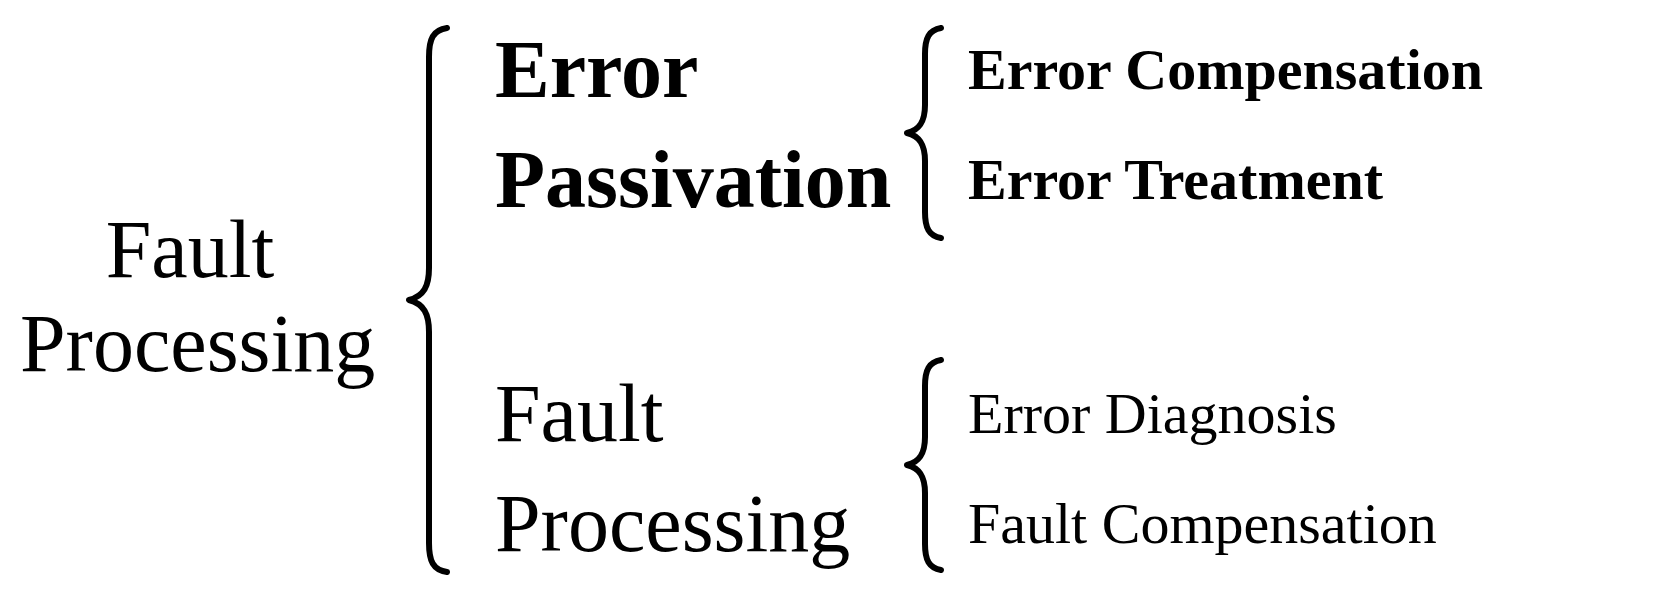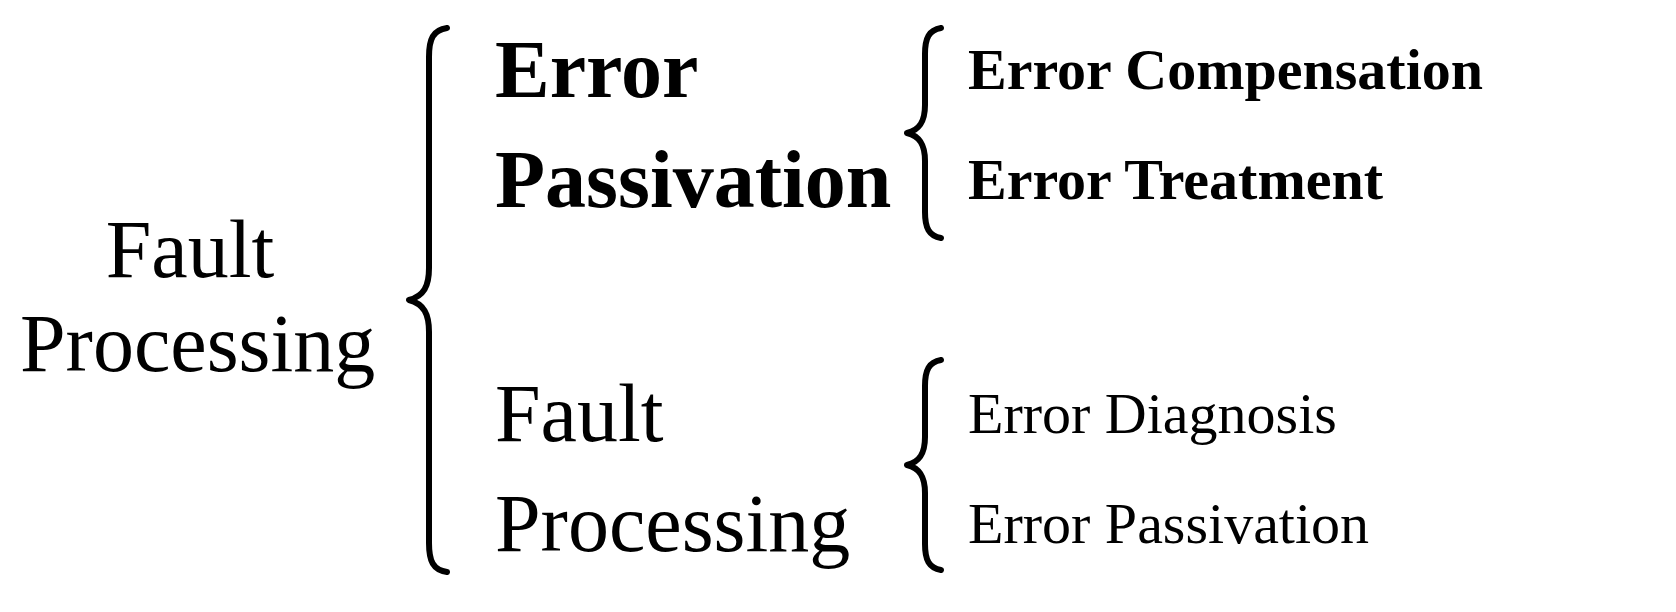--- a/index.html
+++ b/index.html
@@ -119,16 +119,16 @@
              C 26 5 22 13 22 29
              L 22 80
              C 22 96 17 105 4 108
              C 17 111 22 120 22 136
              L 22 187
              C 22 203 26 211 38 213"></path>
   </svg>
 
   <div class="label-block leaves-block block-bottom-group">
     <div>Error Diagnosis</div>
-    <div>Error Passivation</div>
+    <div>Fault Compensation</div>
   </div>
 
 </div>
 
 </body></html>

